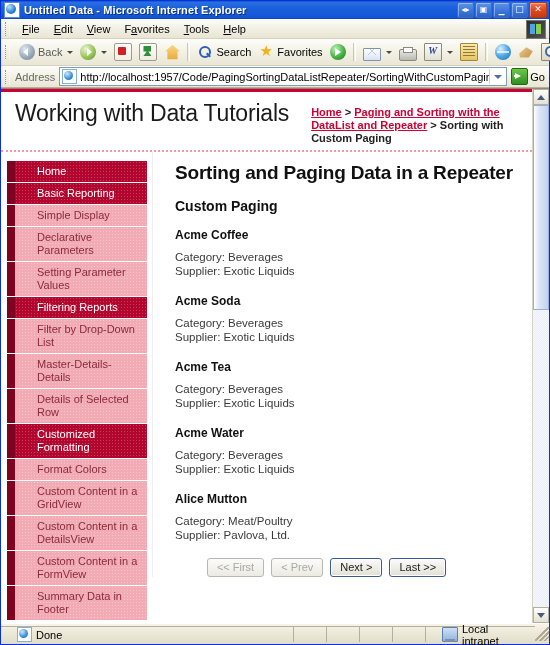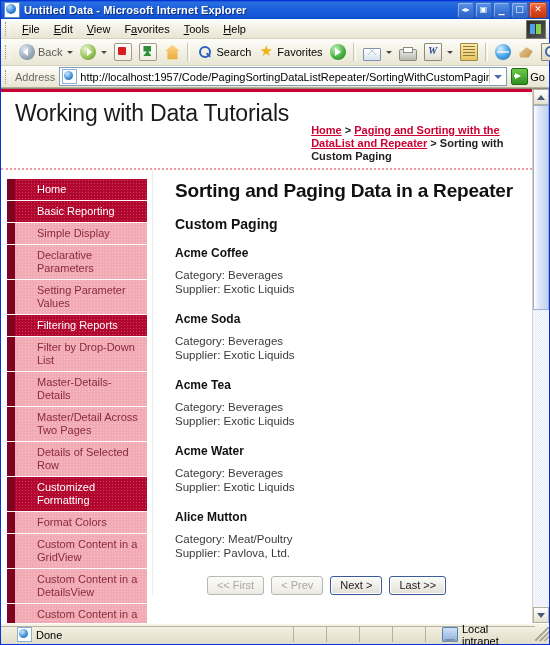--- a/index.html
+++ b/index.html
@@ -496,21 +496,21 @@
     letter-spacing: -0.2px;
     line-height: 26px;
     flex: 0 0 auto;
   }
   .breadcrumb {
     font-size: 11px;
     font-weight: bold;
     color: #222;
     line-height: 13px;
     margin-left: 22px;
-    margin-top: 24px;
+    margin-top: 6px;
     max-width: 225px;
   }
   .breadcrumb a {
     color: #cc0033;
     text-decoration: underline;
   }
   .breadcrumb .sep { color: #222; font-weight: bold; }
   .breadcrumb .current { color: #222; }
 
   .page-body {
@@ -823,21 +823,20 @@
 
           <div class="sidebar" id="sidebar">
               <div class="nav-section"><span>Home</span></div>
               <div class="nav-section"><span>Basic Reporting</span></div>
               <div class="nav-item"><span>Simple Display</span></div>
               <div class="nav-item"><span>Declarative Parameters</span></div>
               <div class="nav-item"><span>Setting Parameter Values</span></div>
               <div class="nav-section"><span>Filtering Reports</span></div>
               <div class="nav-item"><span>Filter by Drop-Down List</span></div>
               <div class="nav-item"><span>Master-Details-Details</span></div>
-              <div class="nav-item"><span>Master/Detail Across Two Pages</span></div>
               <div class="nav-item"><span>Details of Selected Row</span></div>
               <div class="nav-section"><span>Customized Formatting</span></div>
               <div class="nav-item"><span>Format Colors</span></div>
               <div class="nav-item"><span>Custom Content in a GridView</span></div>
               <div class="nav-item"><span>Custom Content in a DetailsView</span></div>
               <div class="nav-item"><span>Custom Content in a FormView</span></div>
               <div class="nav-item"><span>Summary Data in Footer</span></div>
             </div>
 
           <div class="content">

